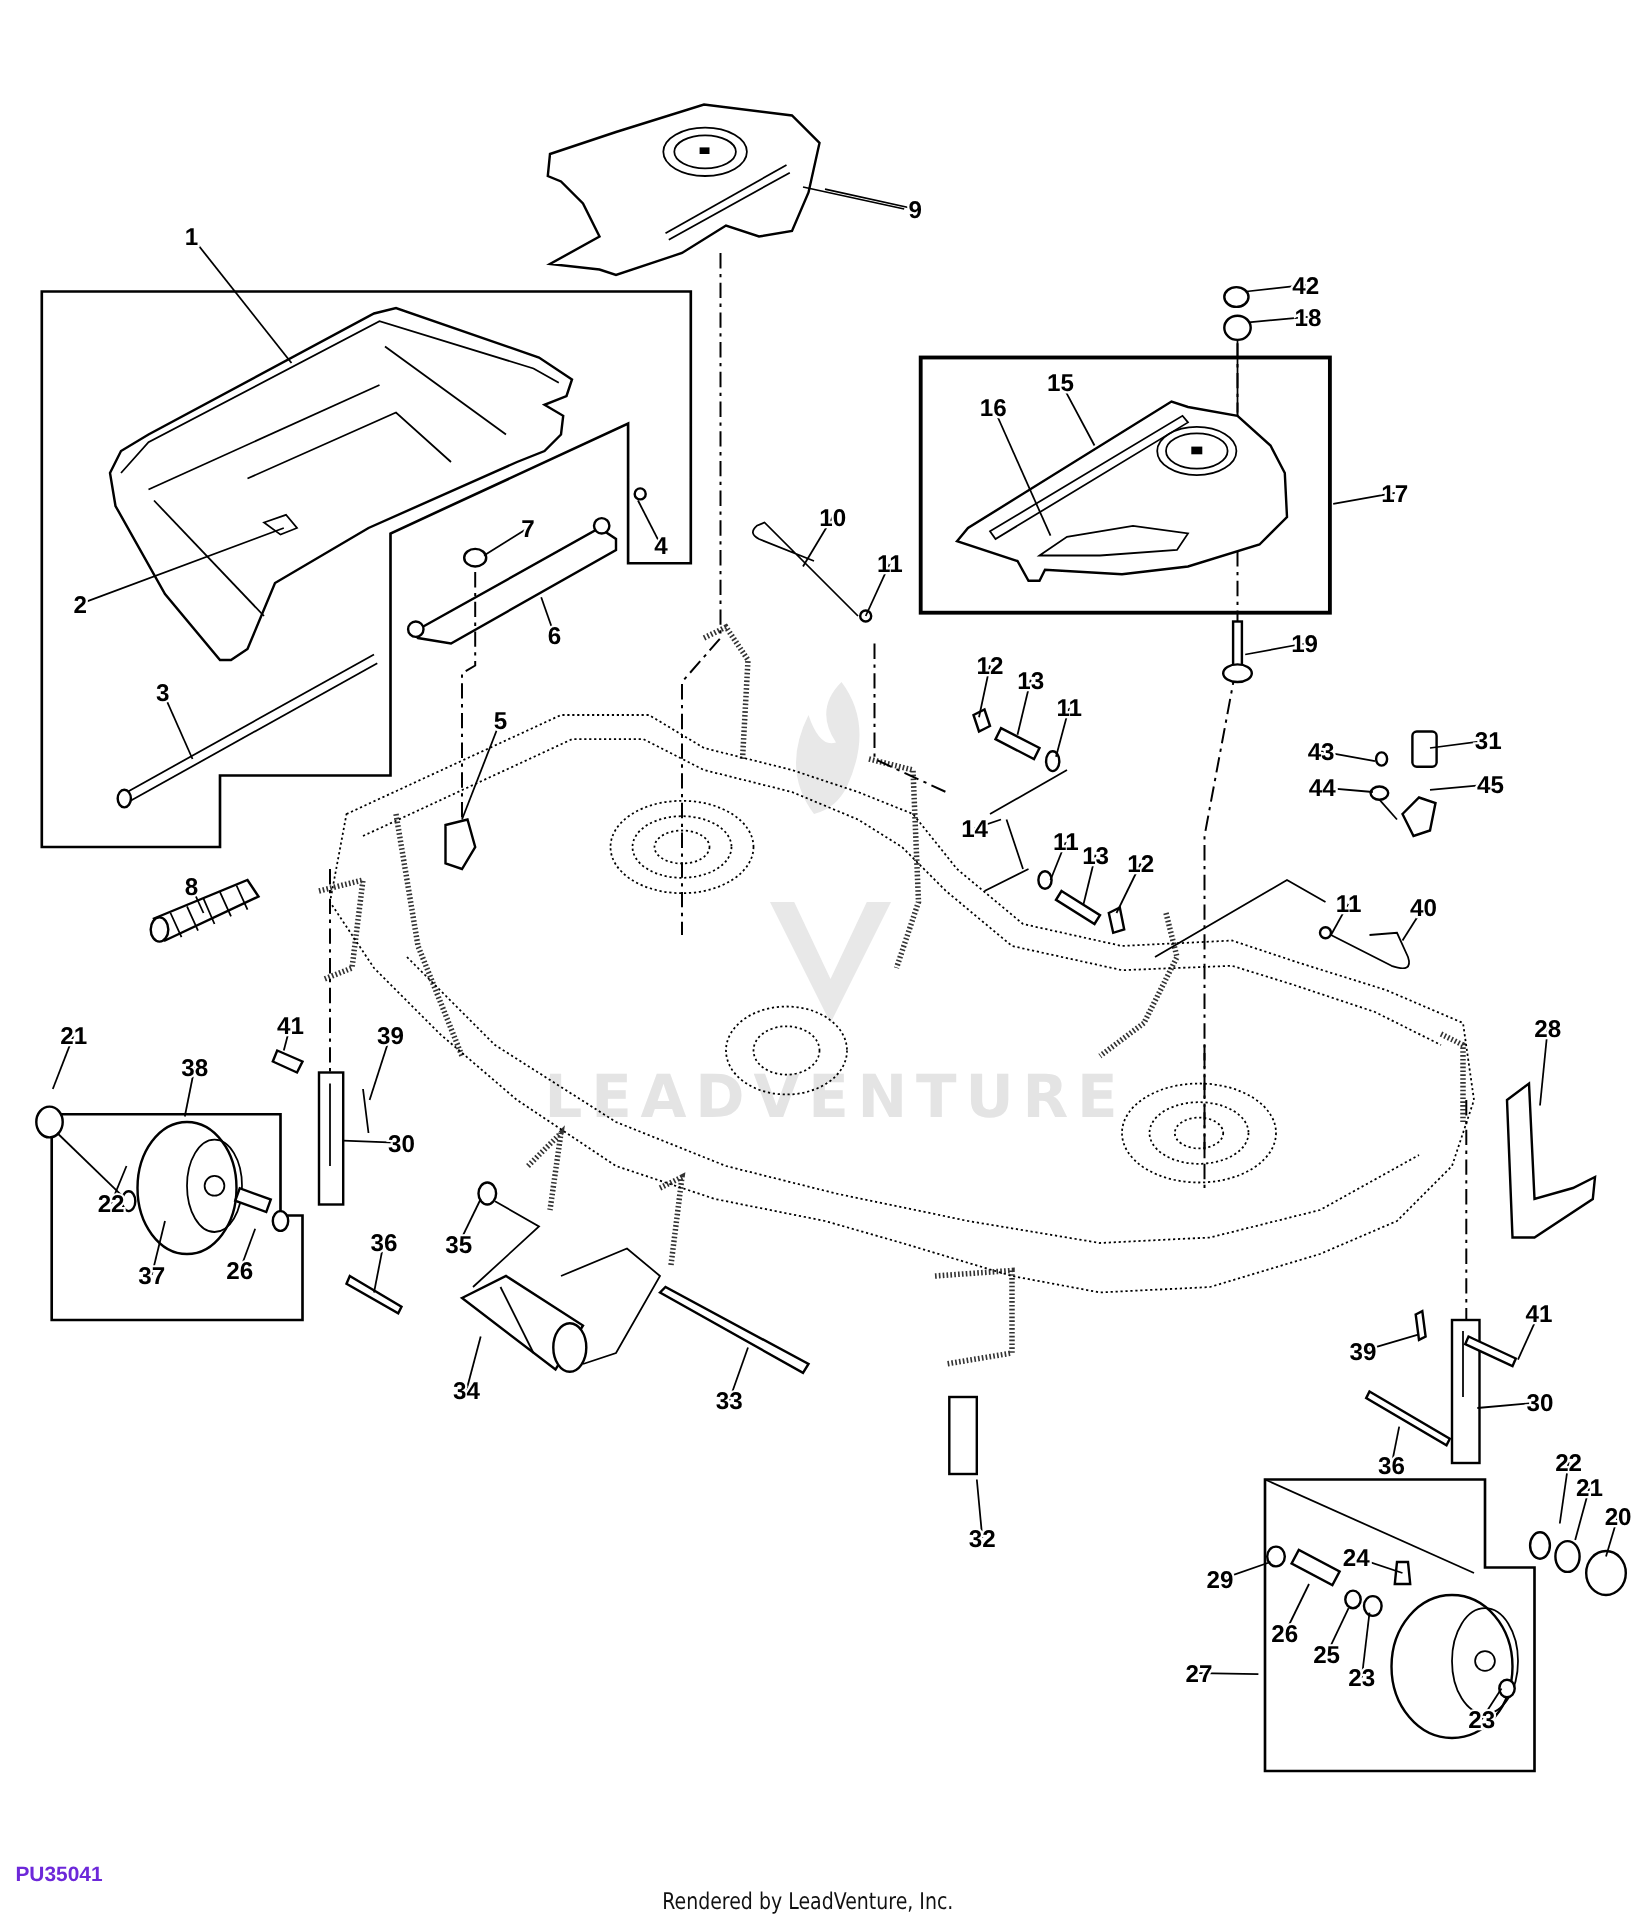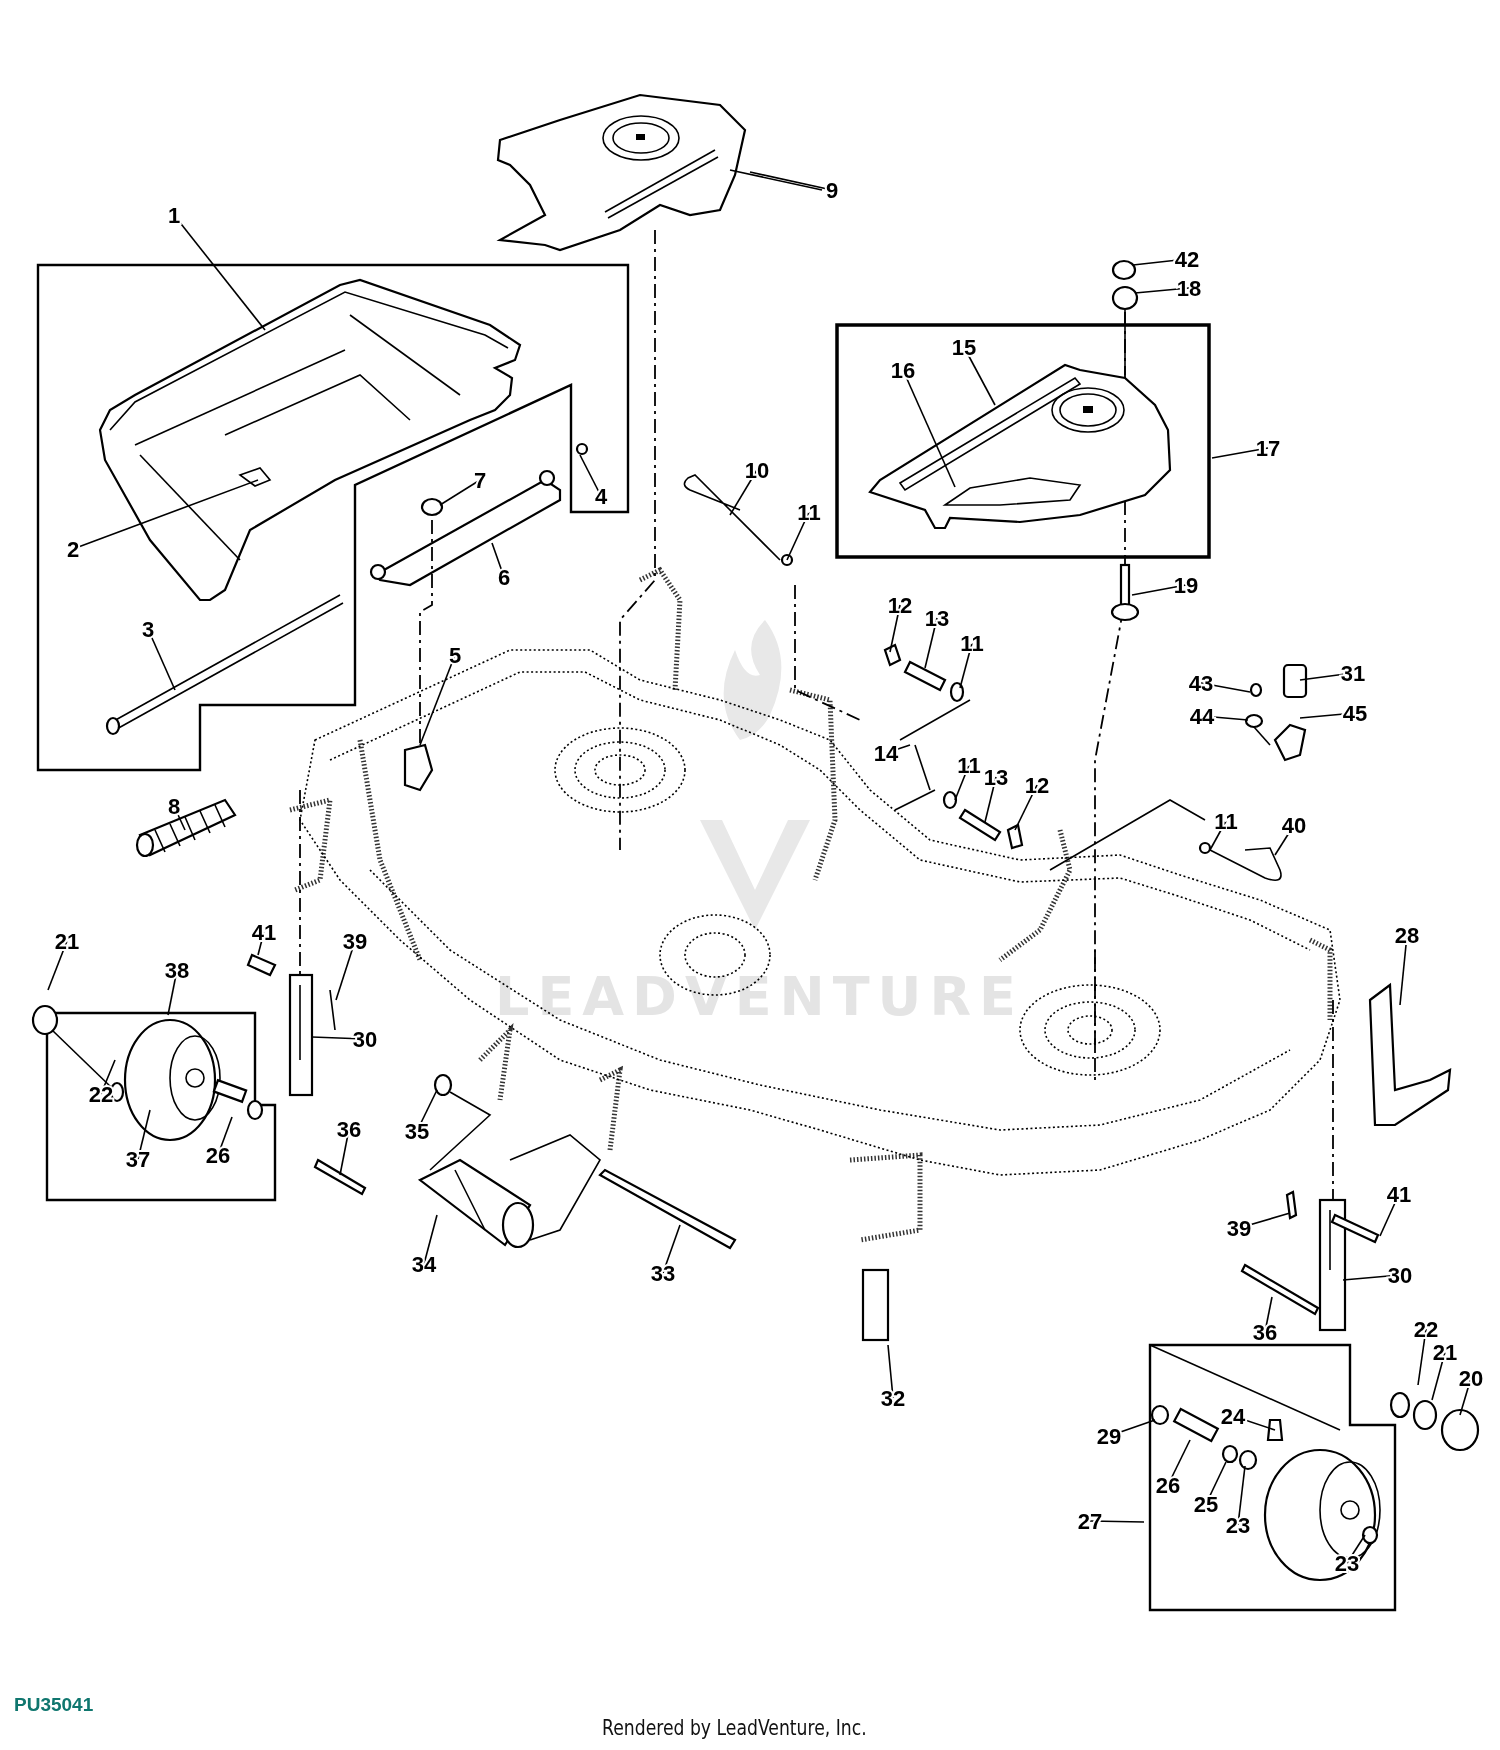--- a/index.html
+++ b/index.html
@@ -8,21 +8,21 @@
   .callout { font-family: "Liberation Sans", sans-serif; font-weight: bold; font-size: 22px; fill: #000; }
   .part { fill: #fff; stroke: #000; stroke-width: 2.2; }
   .thin { fill: none; stroke: #000; stroke-width: 1.6; }
   .box { fill: none; stroke: #000; stroke-width: 2.4; }
   .boxthick { fill: none; stroke: #000; stroke-width: 3.5; }
   .dash { fill: none; stroke: #000; stroke-width: 1.8; stroke-dasharray: 14 5 3 5; }
   .deck { fill: none; stroke: #000; stroke-width: 1.6; stroke-dasharray: 2 2.5; }
   .deckhatch { fill: none; stroke: #000; stroke-width: 5; stroke-dasharray: 1.5 2; opacity: .8; }
   .leader { stroke: #000; stroke-width: 1.6; fill: none; }
   .watermark { font-family: "DejaVu Sans", sans-serif; font-weight: bold; font-size: 54px; fill: #e4e4e4; letter-spacing: 8px; }
-  #fig-id { position: absolute; left: 14px; top: 1694px; font-family: "Liberation Sans", sans-serif; font-weight: bold; font-size: 19px; color: #0f766e; }
+  #fig-id { position: absolute; left: 14px; top: 1694px; font-family: "Liberation Sans", sans-serif; font-weight: bold; font-size: 19px; color: #6d28d9; }
   #credit { position: absolute; left: 602px; top: 1716px; font-family: "DejaVu Sans", sans-serif; font-size: 21px; color: #111; transform: scaleX(0.82); transform-origin: left top; }
 </style>
 </head>
 <body>
 
 <svg id="diagram" viewBox="0 0 1500 1750" xmlns="http://www.w3.org/2000/svg">
 
   <g>
     <path d="M740 740 q-30 -40 -5 -90 q10 30 25 25 q-20 -30 5 -55 q30 40 5 95 q-10 20 -30 25z M700 820 l55 110 l55 -110 l-22 0 l-33 70 l-33 -70z" fill="#e8e8e8"></path>
     <text class="watermark" x="495" y="1015">LEADVENTURE</text>

